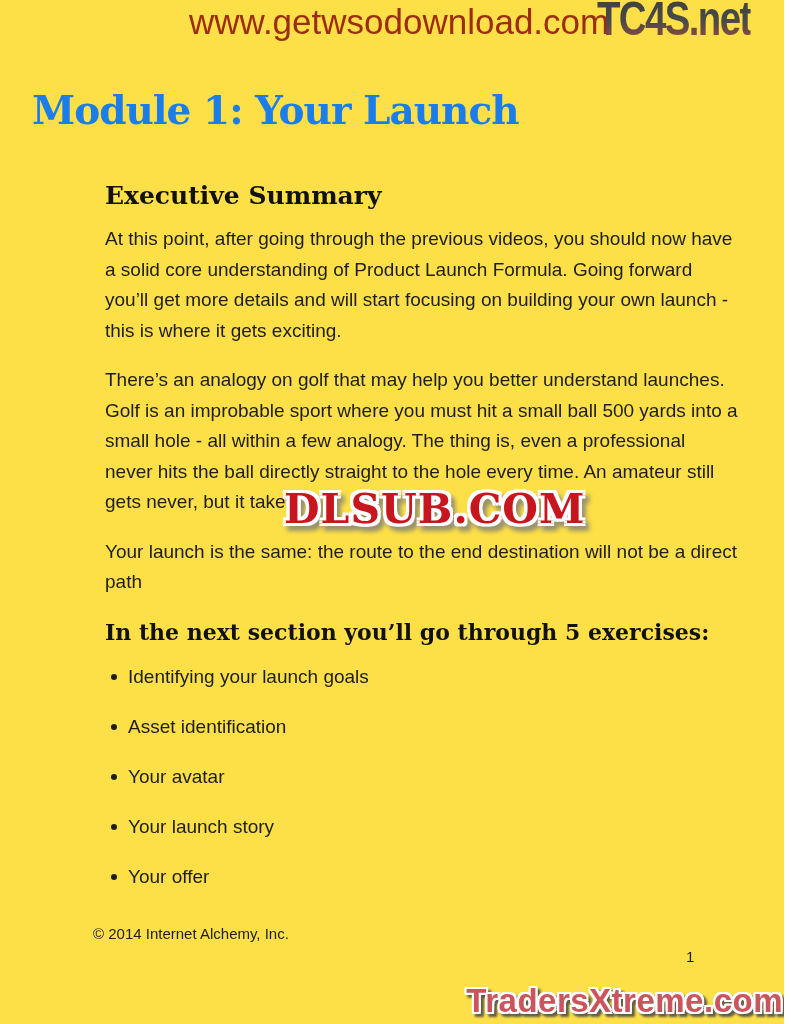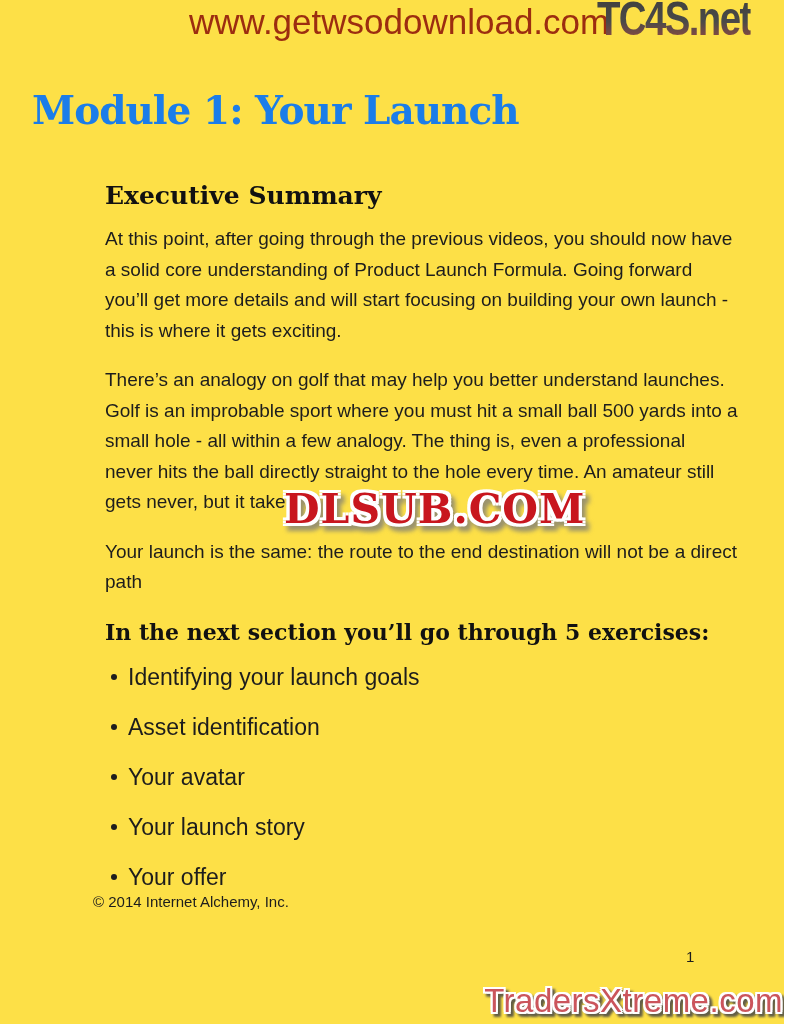--- a/index.html
+++ b/index.html
@@ -85,21 +85,21 @@
     font-family: "DejaVu Serif", serif;
     font-weight: bold;
     font-size: 22px;
     line-height: 26px;
     color: #111111;
   }
   .exercises-list { list-style: none; margin: 0; padding: 0; }
   .exercise-item {
     position: relative;
     padding-left: 23px;
-    font-size: 23px;
+    font-size: 19px;
     line-height: 30px;
     margin-bottom: 20px;
     color: #1d1d1d;
   }
   .exercise-item::before {
     content: "";
     position: absolute;
     left: 6px;
     top: 12px;
     width: 6px;
@@ -126,42 +126,42 @@
       -3px  0   0 #ffffff, 3px  0   0 #ffffff,
        0   -3px 0 #ffffff, 0    3px 0 #ffffff;
     filter: drop-shadow(4px 5px 2px rgba(120,120,120,0.75));
     margin-left: 28px;
   }
 
   
   .footer-copyright {
     position: absolute;
     left: 93px;
-    top: 893px;
+    top: 925px;
     font-size: 15px;
     line-height: 18px;
     color: #1d1d1d;
     white-space: nowrap;
   }
   .page-number {
     position: absolute;
     left: 686px;
     top: 948px;
     font-size: 15px;
     line-height: 18px;
     color: #1d1d1d;
   }
 
   
   .traders-banner {
     position: absolute;
     right: 1px;
     top: 981px;
     font-family: "Liberation Sans", sans-serif;
-    font-weight: normal;
+    font-weight: bold;
     font-size: 33px;
     line-height: 40px;
     letter-spacing: 0.5px;
     color: #cb555c;
     white-space: nowrap;
     text-shadow:
       -2px -2px 0 #ffffff, 2px -2px 0 #ffffff,
       -2px  2px 0 #ffffff, 2px  2px 0 #ffffff,
       -2px  0   0 #ffffff, 2px  0   0 #ffffff,
        0   -2px 0 #ffffff, 0    2px 0 #ffffff;

